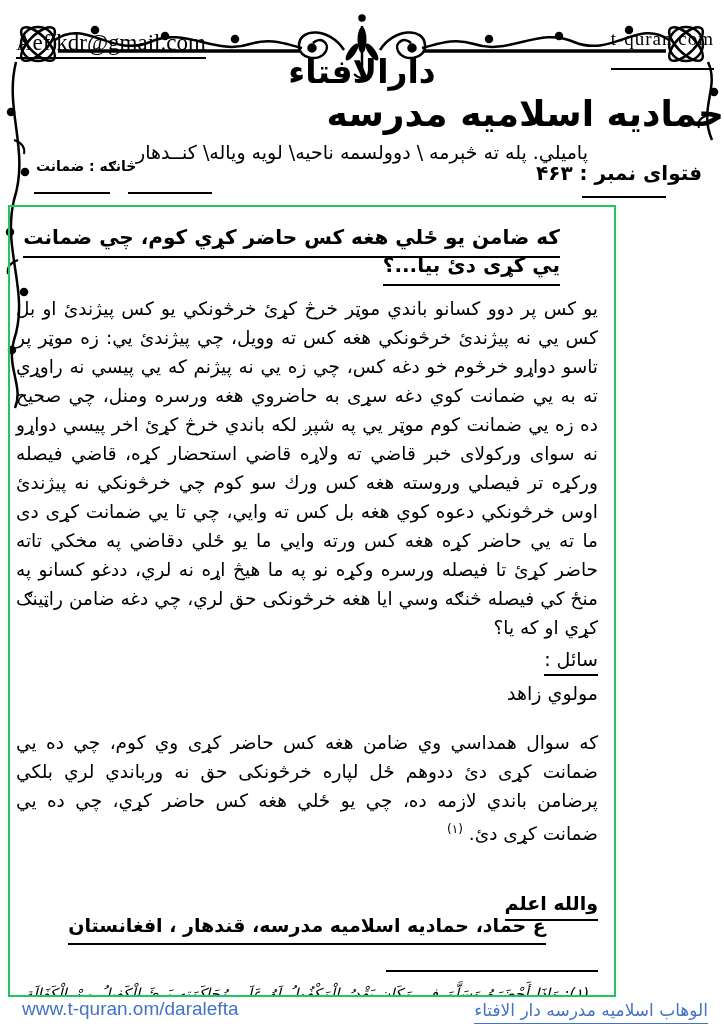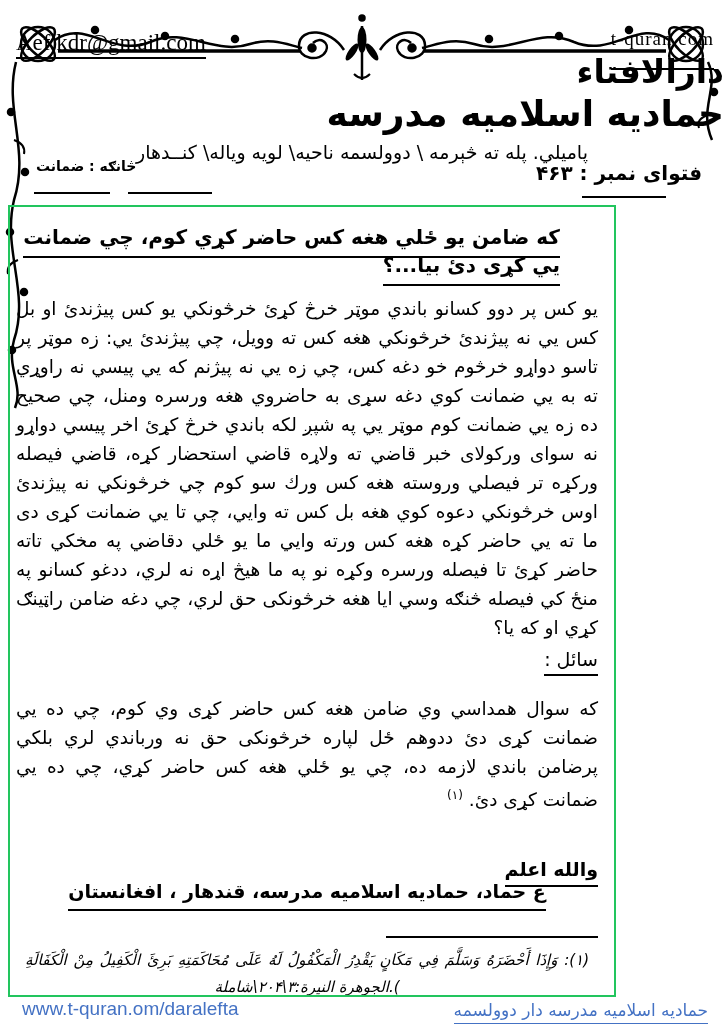--- a/index.html
+++ b/index.html
@@ -16,21 +16,21 @@
     font-family:"Liberation Serif", serif; font-size:23px;
     border-bottom:2px solid #000; padding-bottom:1px; direction:ltr;
   }
   .website {
     position:absolute; right:10px; top:28px;
     font-family:"Liberation Serif", serif; font-size:19px; letter-spacing:1px;
     border-bottom:2px solid #000; padding-bottom:18px; direction:ltr;
   }
   .title1 {
     position:absolute; top:52px; left:0; width:100%;
-    text-align:right; font-size:33px; font-weight:bold;
+    text-align:center; font-size:33px; font-weight:bold;
   }
   .title2 {
     position:absolute; top:93px; left:0; width:100%;
     text-align:right; font-size:36px; font-weight:bold;
   }
   .address {
     position:absolute; top:141px; left:0; width:100%;
     text-align:center; font-size:19px;
   }
   .fatwa-no {
@@ -165,20 +165,21 @@
 
     <div class="q-title">
       <span>كه ضامن يو ځلي هغه كس حاضر كړي كوم، چي ضمانت يي كړى دئ بيا...؟</span>
     </div>
 
     <div class="q-body">يو كس پر دوو كسانو باندي موټر خرڅ كړئ خرڅونكي يو كس پيژندئ او بل كس يي نه پيژندئ خرڅونكي هغه كس ته وويل، چي پيژندئ يي: زه موټر پر تاسو دواړو خرڅوم خو دغه كس، چي زه يي نه پيژنم كه يي پيسي نه راوړي ته به يي ضمانت كوي دغه سړى به حاضروي هغه ورسره ومنل، چي صحيح ده زه يي ضمانت كوم موټر يي په شپږ لكه باندي خرڅ كړئ اخر پيسي دواړو نه سواى وركولاى خبر قاضي ته ولاړه قاضي استحضار كړه، قاضي فيصله وركړه تر فيصلي وروسته هغه كس ورك سو كوم چي خرڅونكي نه پيژندئ اوس خرڅونكي دعوه كوي هغه بل كس ته وايي، چي تا يي ضمانت كړى دى ما ته يي حاضر كړه هغه كس ورته وايي ما يو ځلي دقاضي په مخكي تاته حاضر كړئ تا فيصله ورسره وكړه نو په ما هيڅ اړه نه لري، ددغو كسانو په منځ كي فيصله څنګه وسي ايا هغه خرڅونكى حق لري، چي دغه ضامن راټينګ كړي او كه يا؟</div>
 
     <div class="asker-label">
       <span>سائل :</span>
     </div>
+    <div class="asker-name">مولوي زاهد</div>
 
 
     <div class="answer-body"><span>كه سوال همداسي وي ضامن هغه كس حاضر كړى وي كوم، چي ده يي ضمانت كړى دئ ددوهم ځل لپاره خرڅونكى حق نه ورباندي لري بلكي پرضامن باندي لازمه ده، چي يو ځلي هغه كس حاضر كړي، چي ده يي ضمانت كړى دئ.</span> <sup>(۱)</sup></div>
 
     <div class="closing">
       <span>والله اعلم</span>
     </div>
     <div class="signature">
       <span>ع حماد، حماديه اسلاميه مدرسه، قندهار ، افغانستان</span>
     </div>
@@ -188,15 +189,15 @@
     <div class="footnotes">
       <p>(۱): وَإِذَا أَحْضَرَهُ وَسَلَّمَ فِي مَكَانٍ يَقْدِرُ الْمَكْفُولُ لَهُ عَلَى مُحَاكَمَتِهِ بَرِئَ الْكَفِيلُ مِنْ الْكَفَالَةِ ).الجوهرة النيرة:۳\۲۰۴\شاملة</p>
       <p>قَالَ ( وَإِذَا أَحْضَرَهُ وَسَلَّمَهُ فِي مَكَانٍ يَقْدِرُ الْمَكْفُولُ لَهُ أَنْ يُخَاصِمَهُ فِيهِ مِثْلُ أَنْ يَكُونَ فِي مِصْرٍ بَرِئَ الْكَفِيلُ مِنْ الْكَفَالَةِ ) لِأَنَّهُ أَتَى بِمَا الْتَزَمَهُ وَحَصَلَ الْمَقْصُودُ بِهِ ، وَهَذَا لِأَنَّهُ مَا الْتَزَمَ التَّسْلِيمَ إِلَّا مَرَّةً .العناىة:۱۰\۴۶ شاملة</p>
 
     </div>
   </div>
 
   <div class="footer-left">
     <a style="color:inherit;">www.t-quran.om/daralefta</a>
   </div>
-  <div class="footer-right">حماديه اسلاميه مدرسه دار دوولسمه</div>
+  <div class="footer-right">الوهاب اسلاميه مدرسه دار الافتاء</div>
 
 </div>
 
 </body></html>

